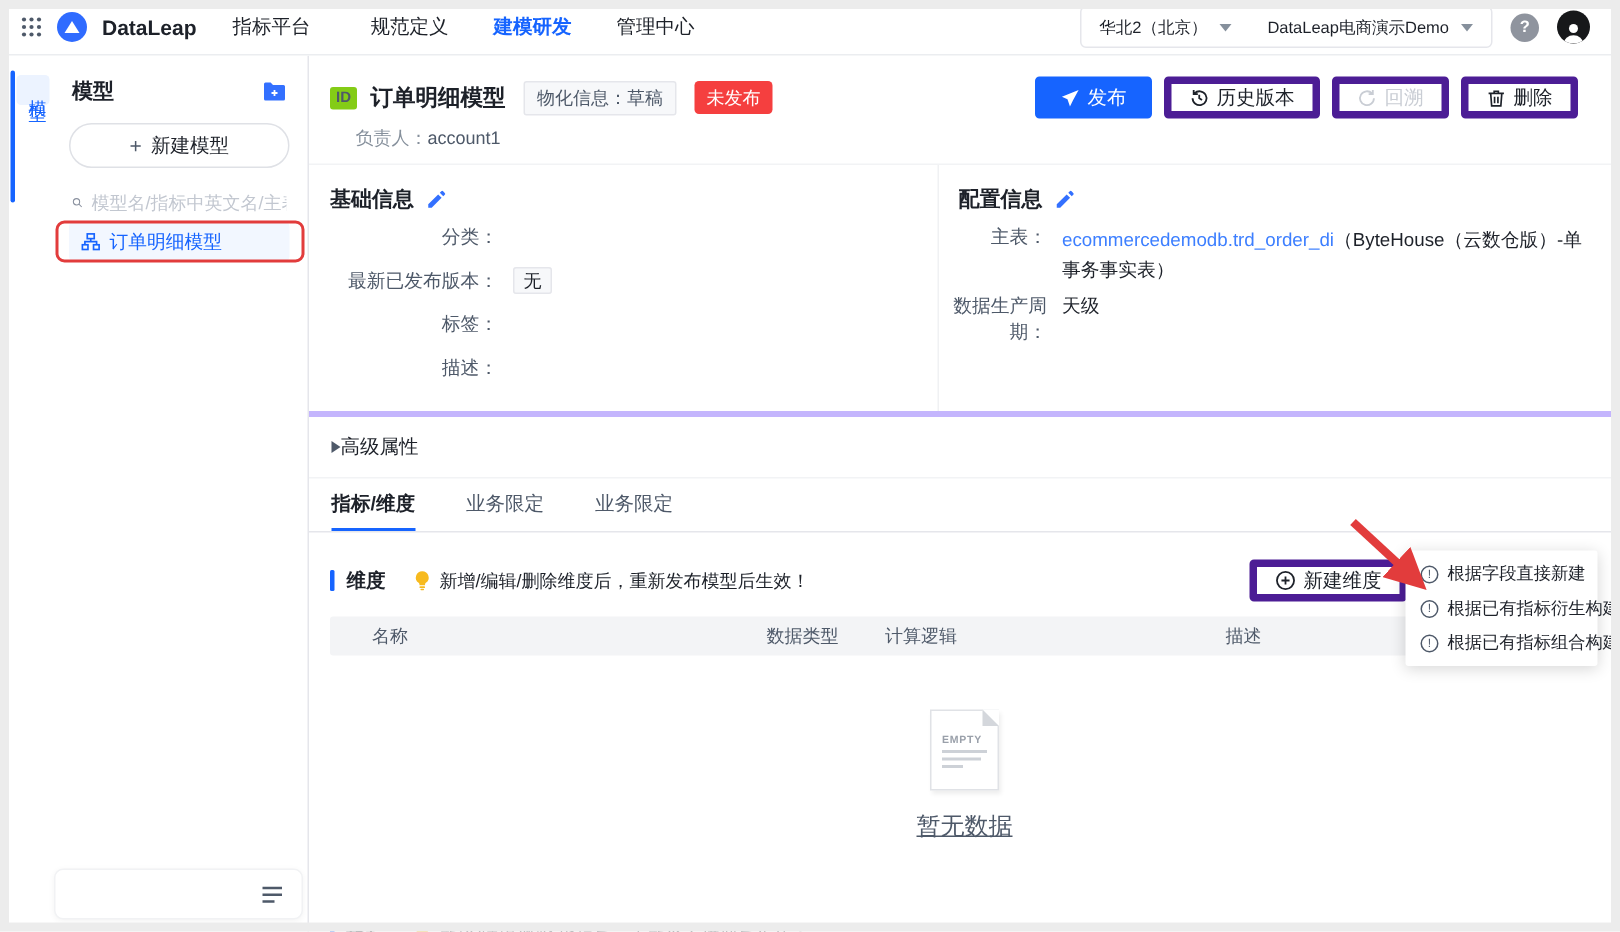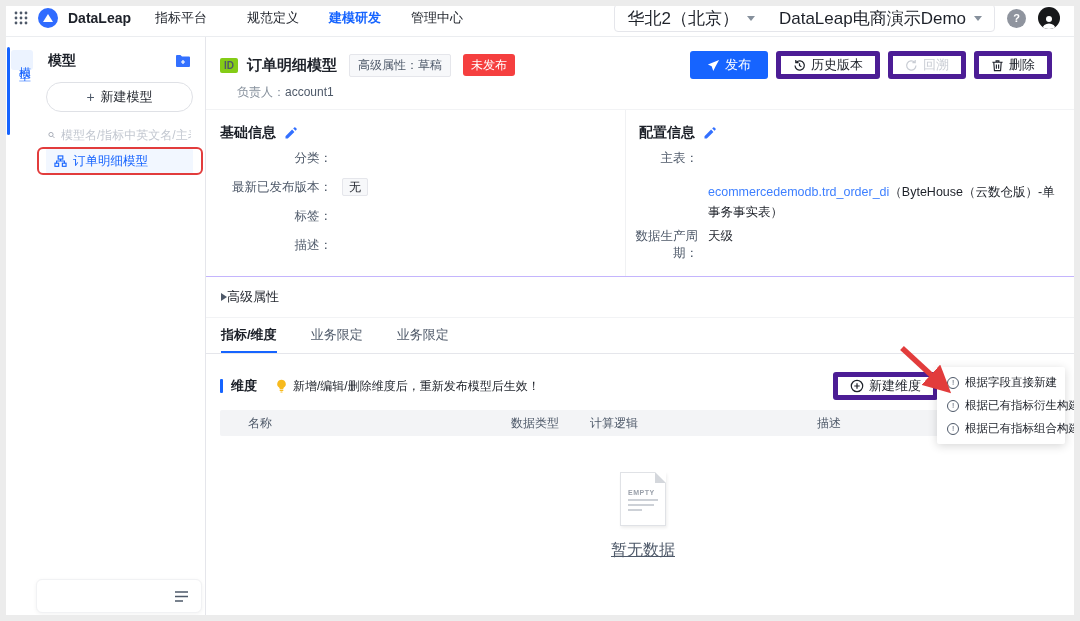--- a/index.html
+++ b/index.html
@@ -14,21 +14,21 @@
   .tb-left { display:flex; align-items:center; gap:10px; padding-left:14px; }
   .grid-icon { width:14px; height:14px; cursor:pointer; }
   .logo-circle { width:20px; height:20px; border-radius:50%; background:#2f6bff; display:flex; align-items:center; justify-content:center; }
   .logo-tri { width:0; height:0; border-left:5px solid transparent; border-right:5px solid transparent; border-bottom:8px solid #fff; }
   .tb-product { font-weight:bold; font-size:14px; }
   .tb-platform { font-size:13px; margin-left:14px; }
   .tb-nav { display:flex; gap:30px; margin-left:40px; font-size:13px; }
   .tb-nav .nav-item { cursor:pointer; color:#1d2129; }
   .tb-nav .nav-item.active { color:#1664ff; font-weight:bold; }
   .tb-right { margin-left:auto; display:flex; align-items:center; gap:12px; padding-right:20px; }
-  .tb-selects { display:flex; align-items:center; height:28px; border:1px solid #e5e6eb; border-radius:4px; font-size:17px; color:#1d2129; }
+  .tb-selects { display:flex; align-items:center; height:28px; border:1px solid #e5e6eb; border-radius:4px; font-size:11px; color:#1d2129; }
   .tb-select { display:flex; align-items:center; gap:8px; padding:0 12px; cursor:pointer; }
   .caret-down { width:0; height:0; border-left:4px solid transparent; border-right:4px solid transparent; border-top:5px solid #86909c; }
   .help-circle { width:19px; height:19px; border-radius:50%; background:#8f949e; color:#fff; font-size:11px; font-weight:bold;
     display:flex; align-items:center; justify-content:center; cursor:pointer; }
   .avatar { width:22px; height:22px; border-radius:50%; background:#17181a; display:flex; align-items:flex-end; justify-content:center; overflow:hidden; cursor:pointer; }
 
   
   .rail { position:absolute; top:37px; left:0; bottom:0; width:34px; background:#fff; z-index:10; }
   .rail-indicator { position:absolute; left:7px; top:10px; width:3px; height:88px; background:#1664ff; border-radius:2px; }
   .rail-tab { position:absolute; left:11px; top:13px; width:22px; padding:7px 0; background:#ecf3ff; border-radius:3px;
@@ -60,33 +60,33 @@
   .m-actions { margin-left:auto; display:flex; gap:8px; }
   .btn { height:28px; display:flex; align-items:center; gap:5px; font-size:13px; border-radius:3px; padding:0 12px;
     border:5px solid #4c1d95; background:#fff; color:#1d2129; cursor:pointer; font-family:inherit; }
   .btn.primary { background:#1664ff; border-color:#1664ff; color:#fff; }
   .btn.disabled { color:#c9cdd4; cursor:default; }
   .owner-row { margin:4px 0 0 31px; font-size:12px; height:16px; }
   .owner-label { color:#86909c; }
   .owner-value { color:#4e5969; }
   .hr { border-bottom:1px solid #f2f3f5; margin-top:9px; }
 
-  .info { display:flex; border-bottom:1px solid #c4b5fd; }
+  .info { display:flex; border-bottom:4px solid #c4b5fd; }
   .info-left { width:434px; padding:12px 0 14px 14px; }
   .info-right { flex:1; border-left:1px solid #f0f1f3; padding:12px 16px 14px 0; }
   .sec-title-row { display:flex; align-items:center; gap:8px; height:22px; }
   .sec-title { font-size:14px; font-weight:bold; }
   .info-right .sec-title-row { margin-left:13px; }
   .kv { display:flex; align-items:flex-start; min-height:27px; font-size:12.5px; margin-top:2px; }
   .kv-label { color:#4e5969; text-align:right; width:112px; flex:none; padding-top:4px; }
   .kv-value { margin-left:10px; padding-top:4px; color:#1d2129; }
   .none-badge { font-size:12px; background:#f7f8fa; border:1px solid #e5e6eb; border-radius:2px; padding:1px 6px; color:#1d2129; }
   .info-right .kv-label { width:72px; }
   .table-link { color:#3d7fff; cursor:pointer; }
-  .main-table-val { width:356px; line-height:20px;margin-top:32px; }
+  .main-table-val { width:356px; line-height:20px; }
 
   .advanced { display:flex; align-items:center; gap:0; height:41px; padding-left:15px; border-bottom:1px solid #f2f3f5; cursor:pointer; }
   .tri-right { width:0; height:0; border-top:4.5px solid transparent; border-bottom:4.5px solid transparent; border-left:6px solid #4e5969; }
   .advanced-label { font-size:13px; }
 
   .tabs { display:flex; gap:34px; padding-left:15px; border-bottom:1px solid #e5e6eb; height:36px; align-items:stretch; }
   .tab { font-size:13px; color:#4e5969; display:flex; align-items:center; cursor:pointer; border-bottom:2px solid transparent; }
   .tab.active { color:#1d2129; font-weight:bold; border-bottom-color:#1664ff; }
 
   .section-head { display:flex; align-items:center; margin:17px 16px 0 14px; height:30px; }
@@ -214,21 +214,21 @@
         </g>
       </svg>
     </div>
   </div>
 
   <div class="main">
 
     <div class="m-head">
       <span class="id-badge">ID</span>
       <span class="m-title">订单明细模型</span>
-      <span class="ver-badge">高级属性：草稿</span>
+      <span class="ver-badge">物化信息：草稿</span>
       <span class="status-badge">未发布</span>
       <div class="m-actions">
         <button class="btn primary">
           <svg width="13" height="13" viewBox="0 0 14 14">
             <path d="M13 1L1 6l4 1.8L6.8 13 9 8.4 13 1z" fill="#fff"></path>
           </svg>
           <span>发布</span>
         </button>
         <button class="btn">
           <svg width="13" height="13" viewBox="0 0 14 14">

